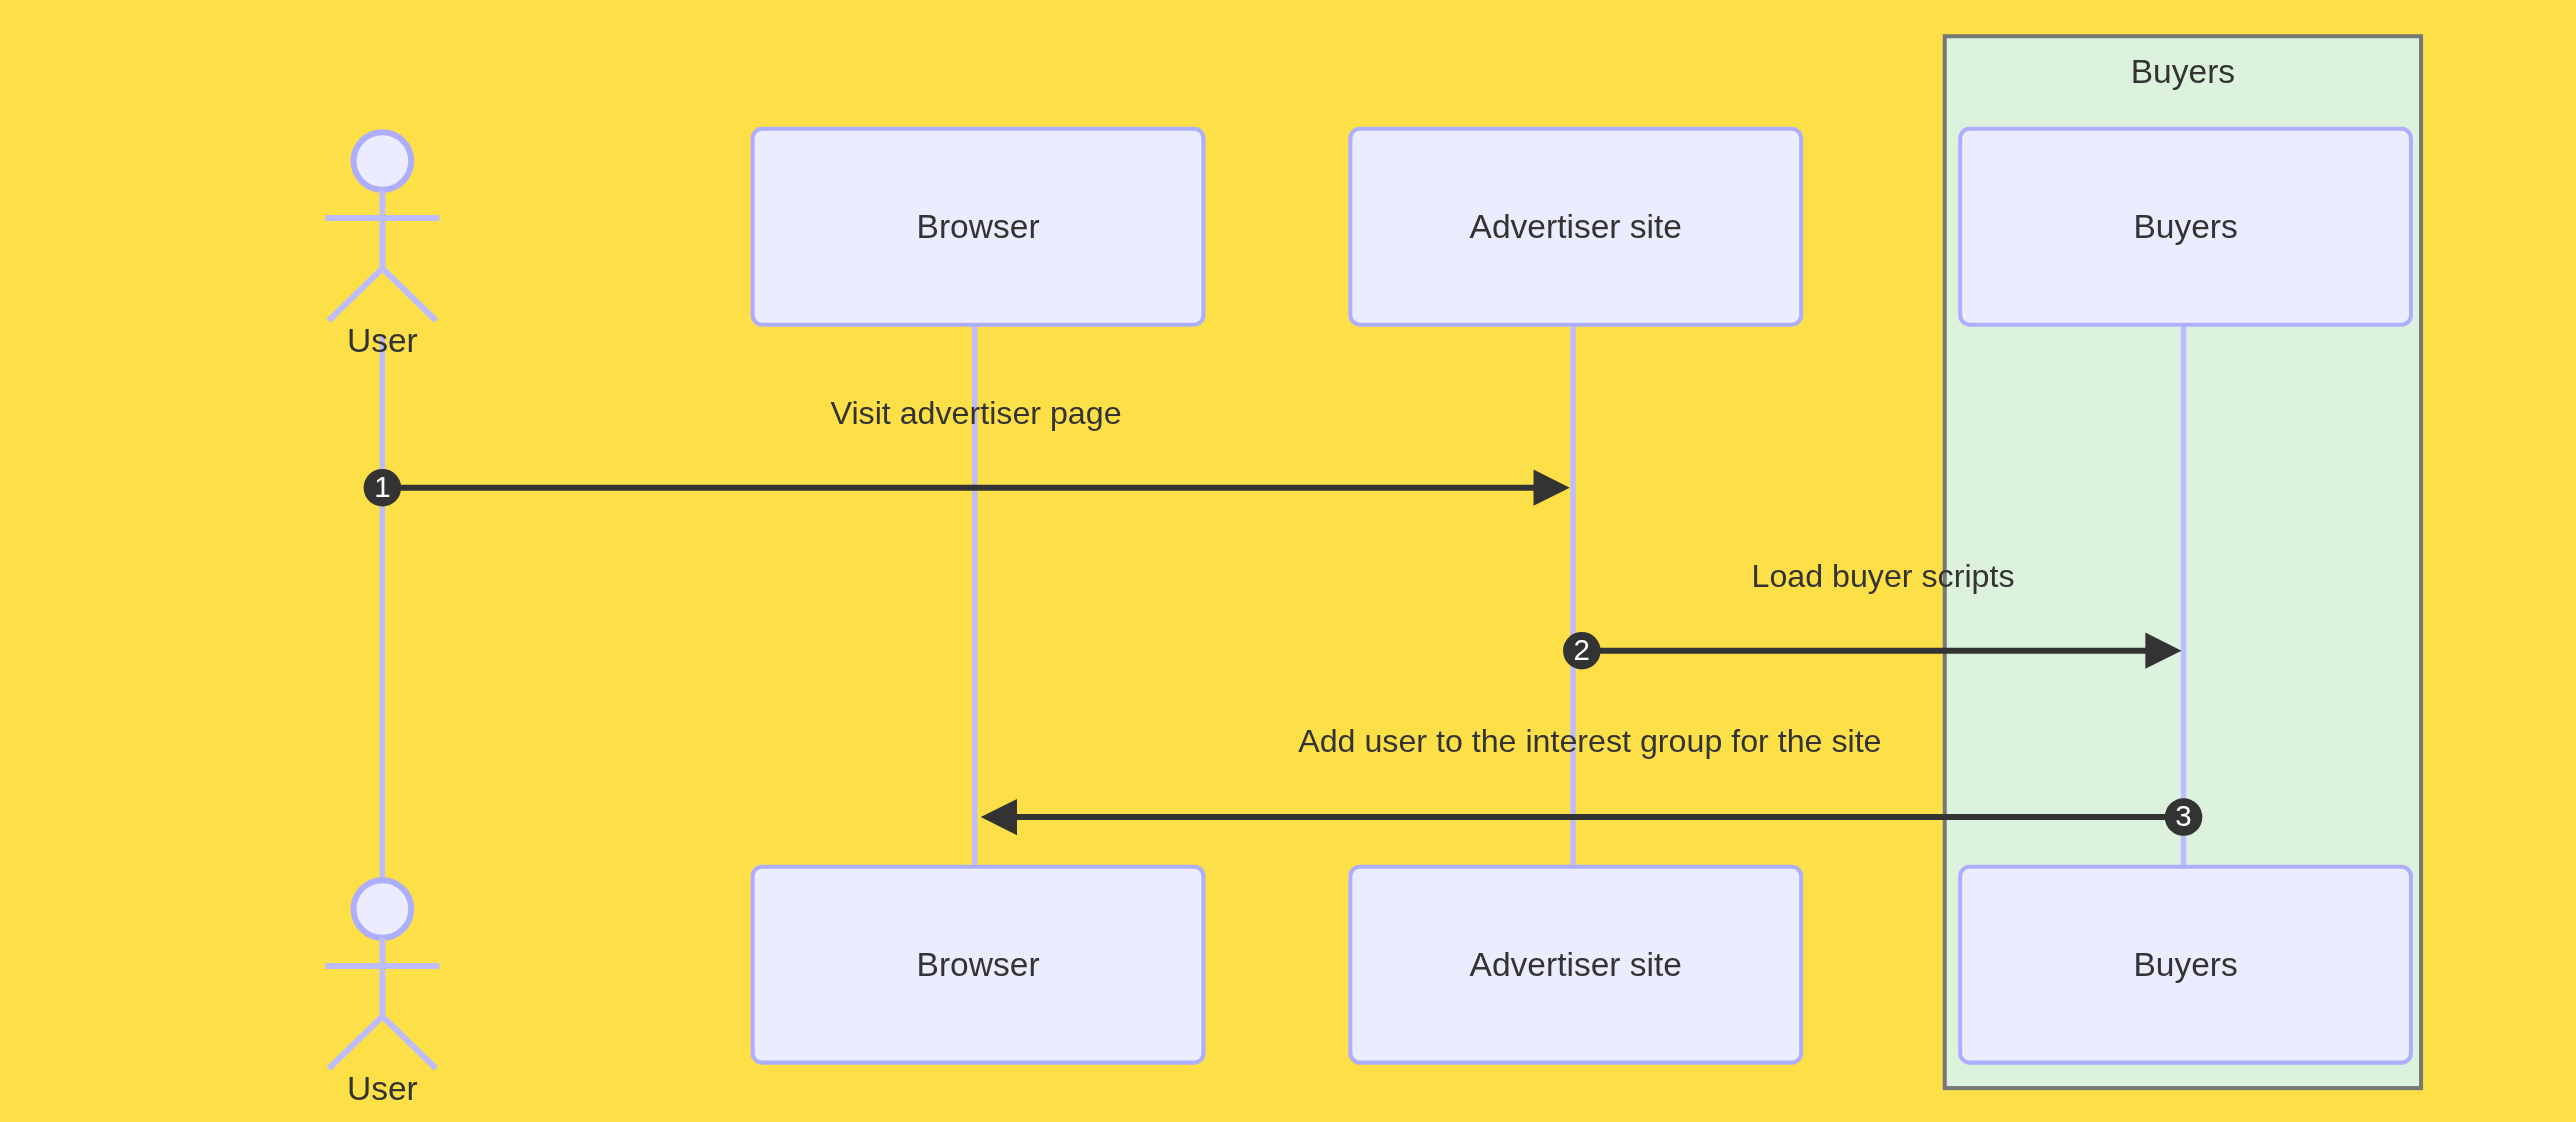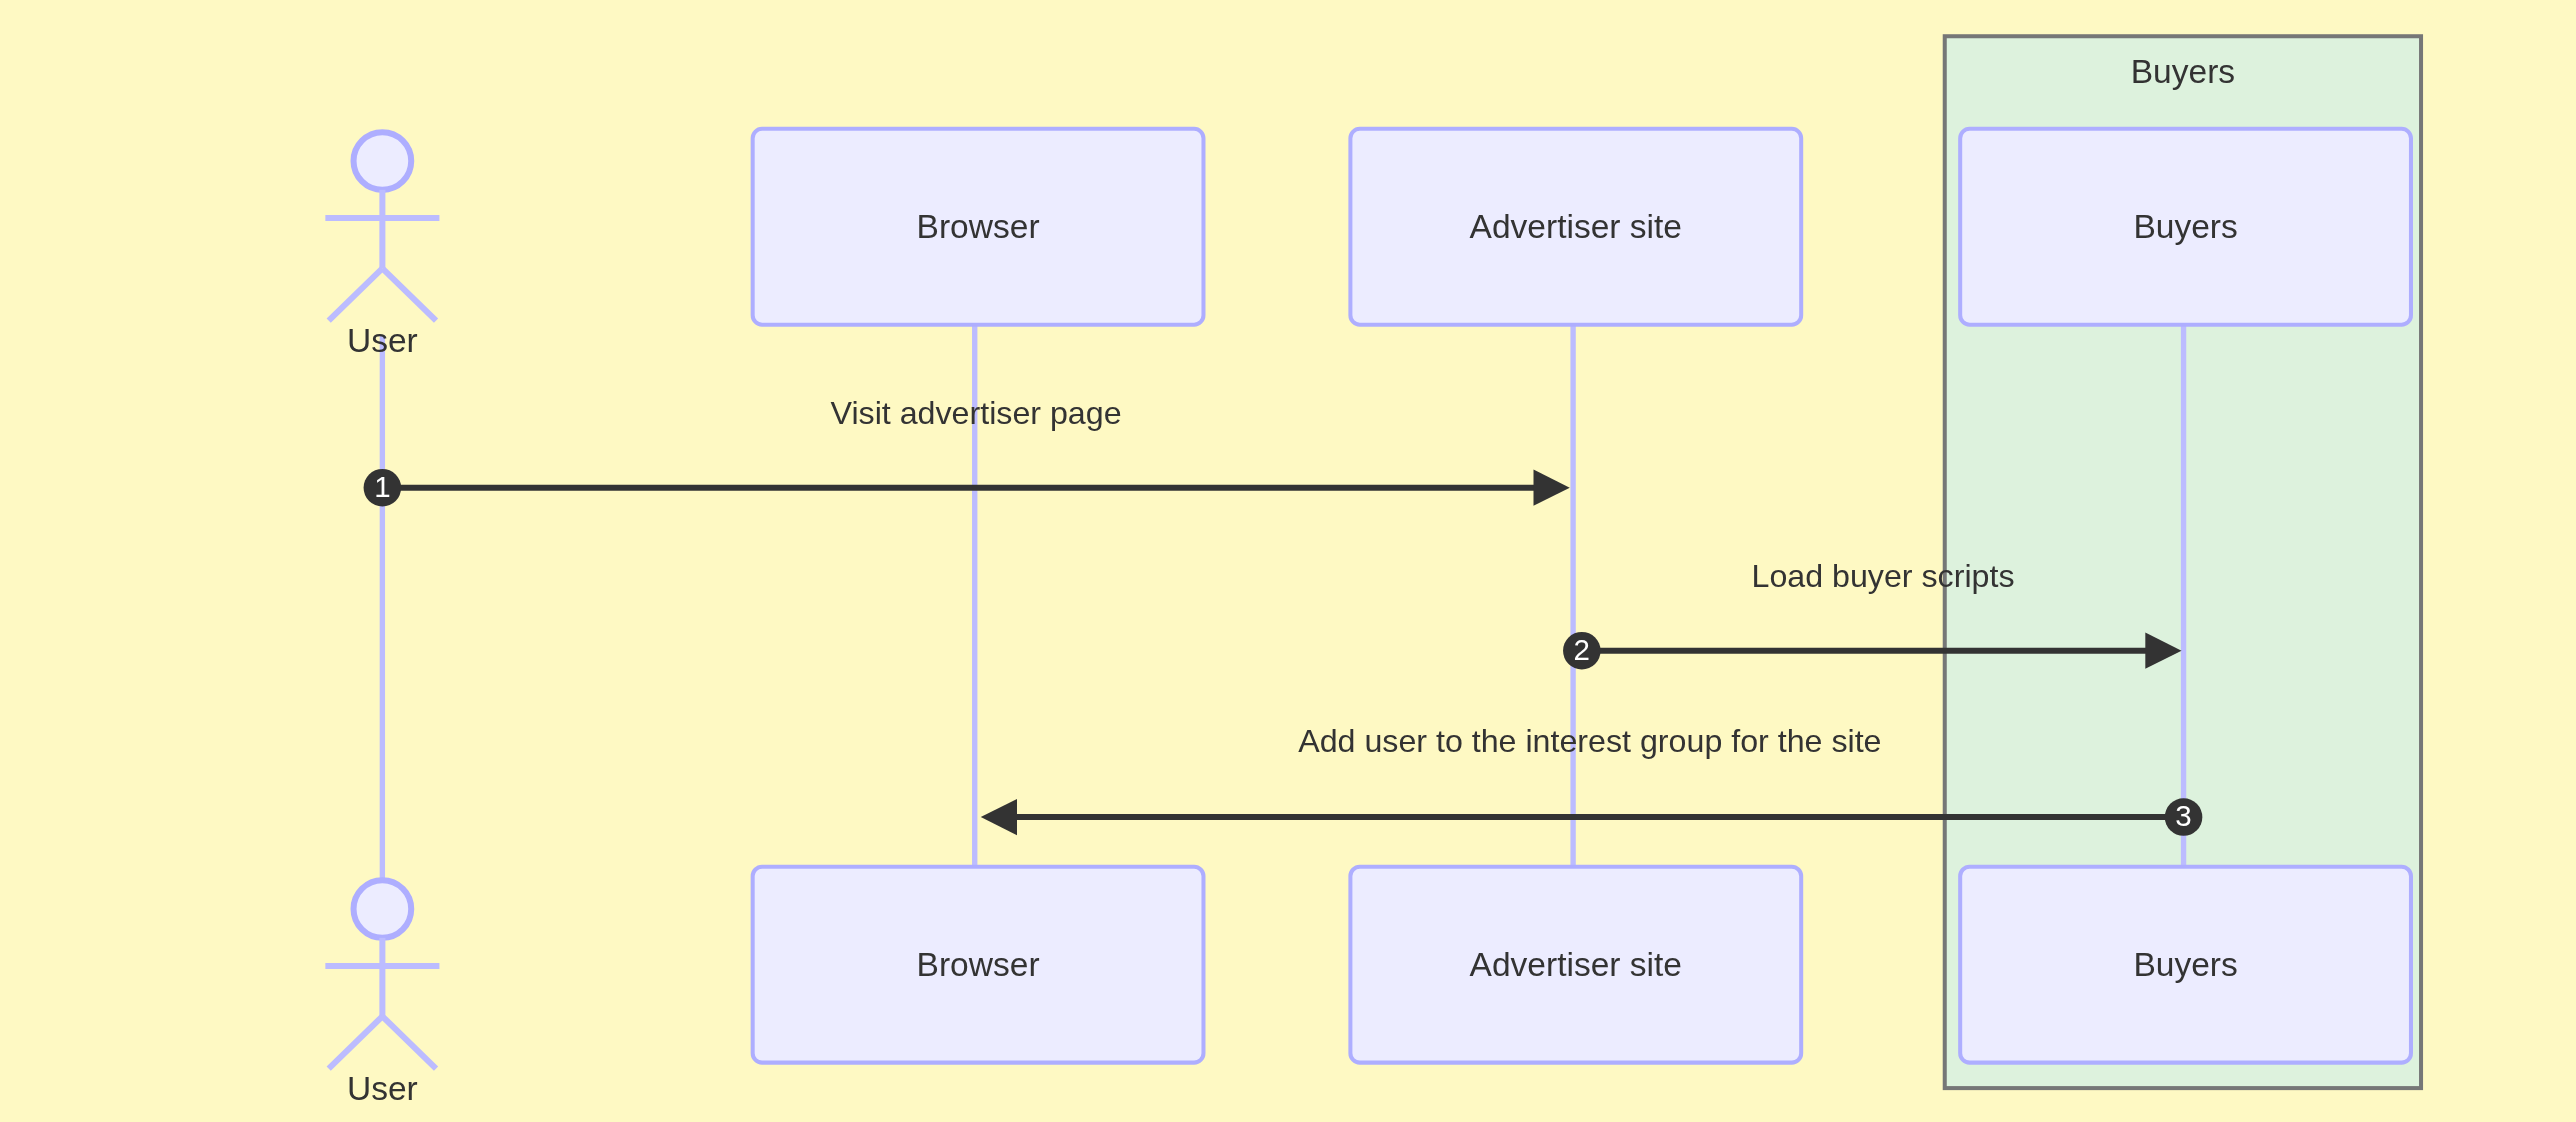--- a/index.html
+++ b/index.html
@@ -4,21 +4,21 @@
 <style>
   html, body {
     margin: 0;
     padding: 0;
     background: #ffffff;
   }
   #diagram-root {
     position: relative;
     width: 2576px;
     height: 1123px;
-    background: #fef9c3;
+    background: #fde047;
     font-family: "Liberation Sans", sans-serif;
     overflow: hidden;
   }
   svg.diagram-svg {
     position: absolute;
     top: 0;
     left: 0;
     width: 2576px;
     height: 1123px;
   }

